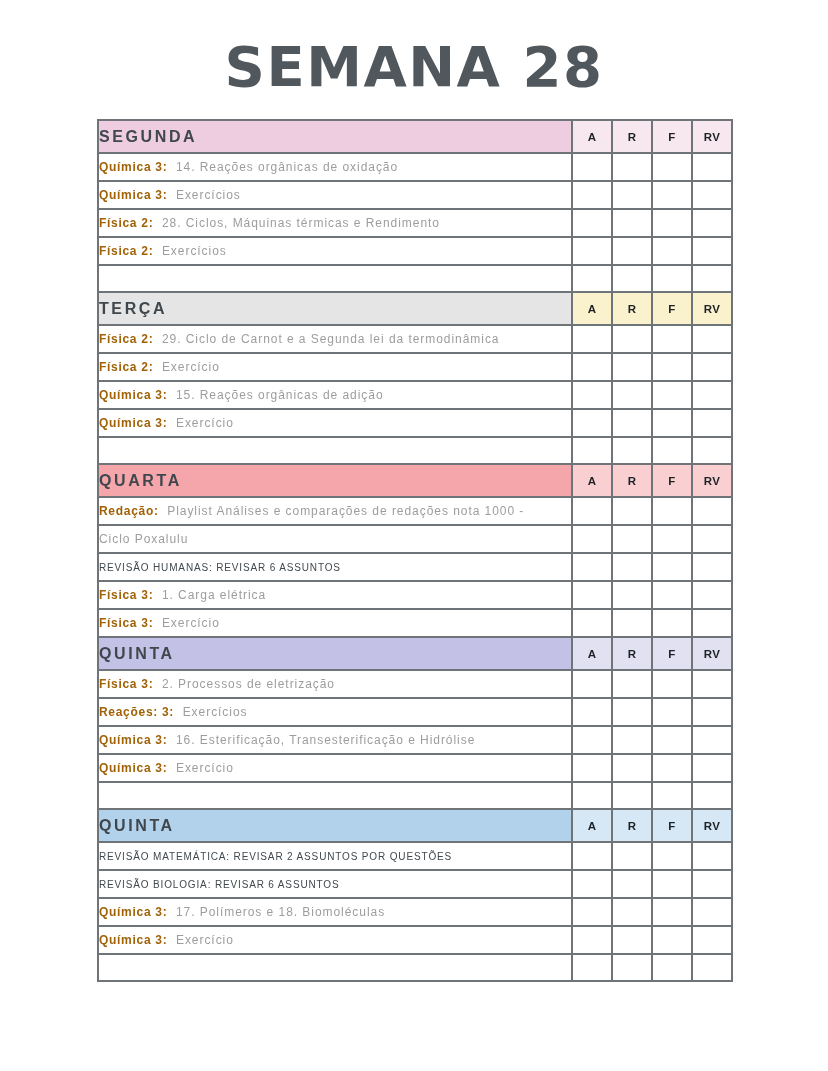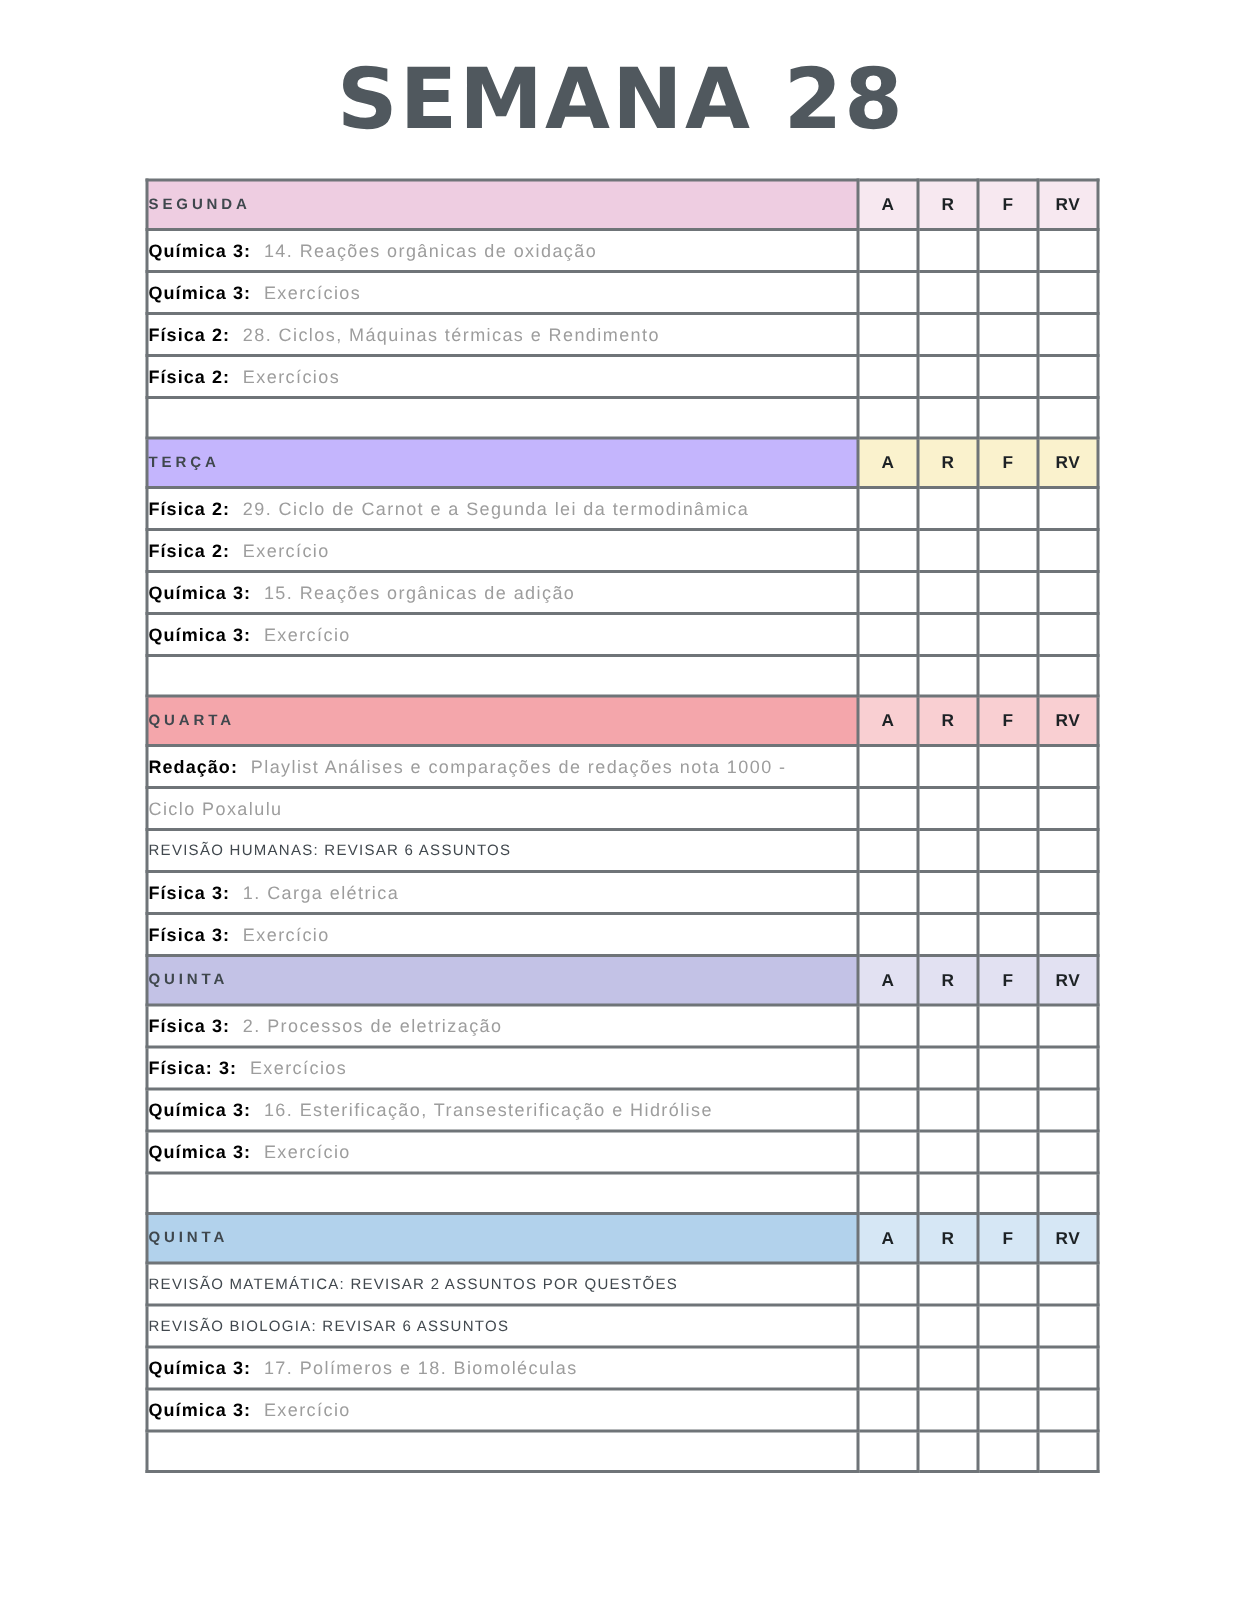--- a/index.html
+++ b/index.html
@@ -50,21 +50,21 @@
     height: 28px;
     vertical-align: middle;
   }
 
   
   col.c-task { width: 474px; }
   col.c-chk  { width: 40px; }
 
   
   .dayname {
-    font-size: 10px;
+    font-size: 16px;
     font-weight: bold;
     letter-spacing: 2.6px;
     color: #3f474d;
     padding: 0 0 0 13px;
     height: 33px;
     margin-top: 20px;
   }
   tr.day-row td { height: 33px; }
 
   .chk-head {
@@ -79,42 +79,42 @@
   .task {
     padding: 0 6px 0 13px;
     font-size: 12px;
     color: #9a9a9a;
     letter-spacing: 0.95px;
     white-space: nowrap;
     overflow: hidden;
   }
   .task .subj {
     font-weight: bold;
-    color: #000000;
+    color: #a16207;
     letter-spacing: 0.7px;
   }
   .task .desc { color: #9d9d9d; }
 
   .task.revisao {
     font-weight: normal;
     color: #41484e;
     letter-spacing: 0.85px;
     font-size: 10px;
   }
 
   .task.cont { color: #9d9d9d; }
 
   .chk-cell { background: #ffffff; }
   .spacer-row td { height: 27px; }
 
   
   .seg .dayname  { background: #eecde1; }
   .seg .chk-head { background: #f7e8f0; }
 
-  .ter .dayname  { background: #c4b5fd; }
+  .ter .dayname  { background: #e5e5e5; }
   .ter .chk-head { background: #faf2cd; }
 
   .qua .dayname  { background: #f4a6ab; }
   .qua .chk-head { background: #f9cfd2; }
 
   .qui .dayname  { background: #c3c2e6; }
   .qui .chk-head { background: #e2e1f2; }
 
   .sex .dayname  { background: #b2d2ec; }
   .sex .chk-head { background: #d6e7f5; }
@@ -269,21 +269,21 @@
           <td class="chk-head">RV</td>
         </tr>
         <tr>
           <td class="task"><span class="subj">Física 3:</span>&nbsp;&nbsp;<span class="desc">2. Processos de eletrização</span></td>
           <td class="chk-cell"></td>
           <td class="chk-cell"></td>
           <td class="chk-cell"></td>
           <td class="chk-cell"></td>
         </tr>
         <tr>
-          <td class="task"><span class="subj">Física: 3:</span>&nbsp;&nbsp;<span class="desc">Exercícios</span></td>
+          <td class="task"><span class="subj">Reações: 3:</span>&nbsp;&nbsp;<span class="desc">Exercícios</span></td>
           <td class="chk-cell"></td>
           <td class="chk-cell"></td>
           <td class="chk-cell"></td>
           <td class="chk-cell"></td>
         </tr>
         <tr>
           <td class="task"><span class="subj">Química 3:</span>&nbsp;&nbsp;<span class="desc">16. Esterificação, Transesterificação e Hidrólise</span></td>
           <td class="chk-cell"></td>
           <td class="chk-cell"></td>
           <td class="chk-cell"></td>

